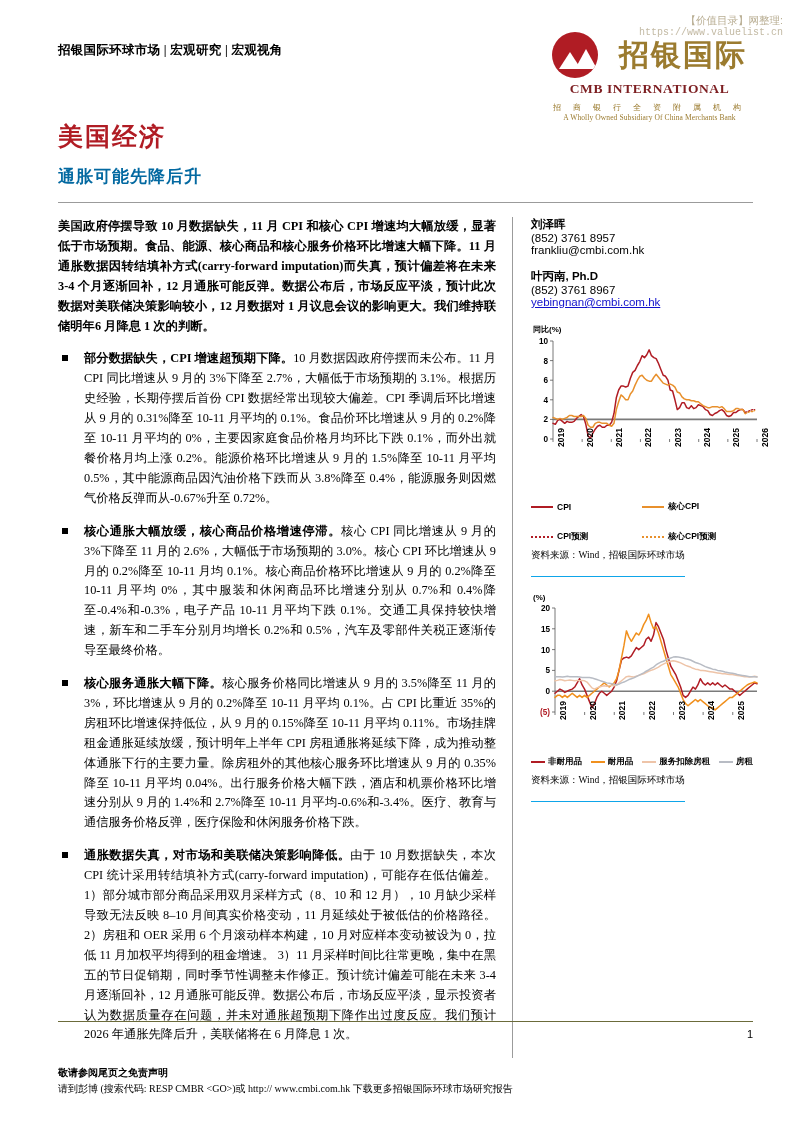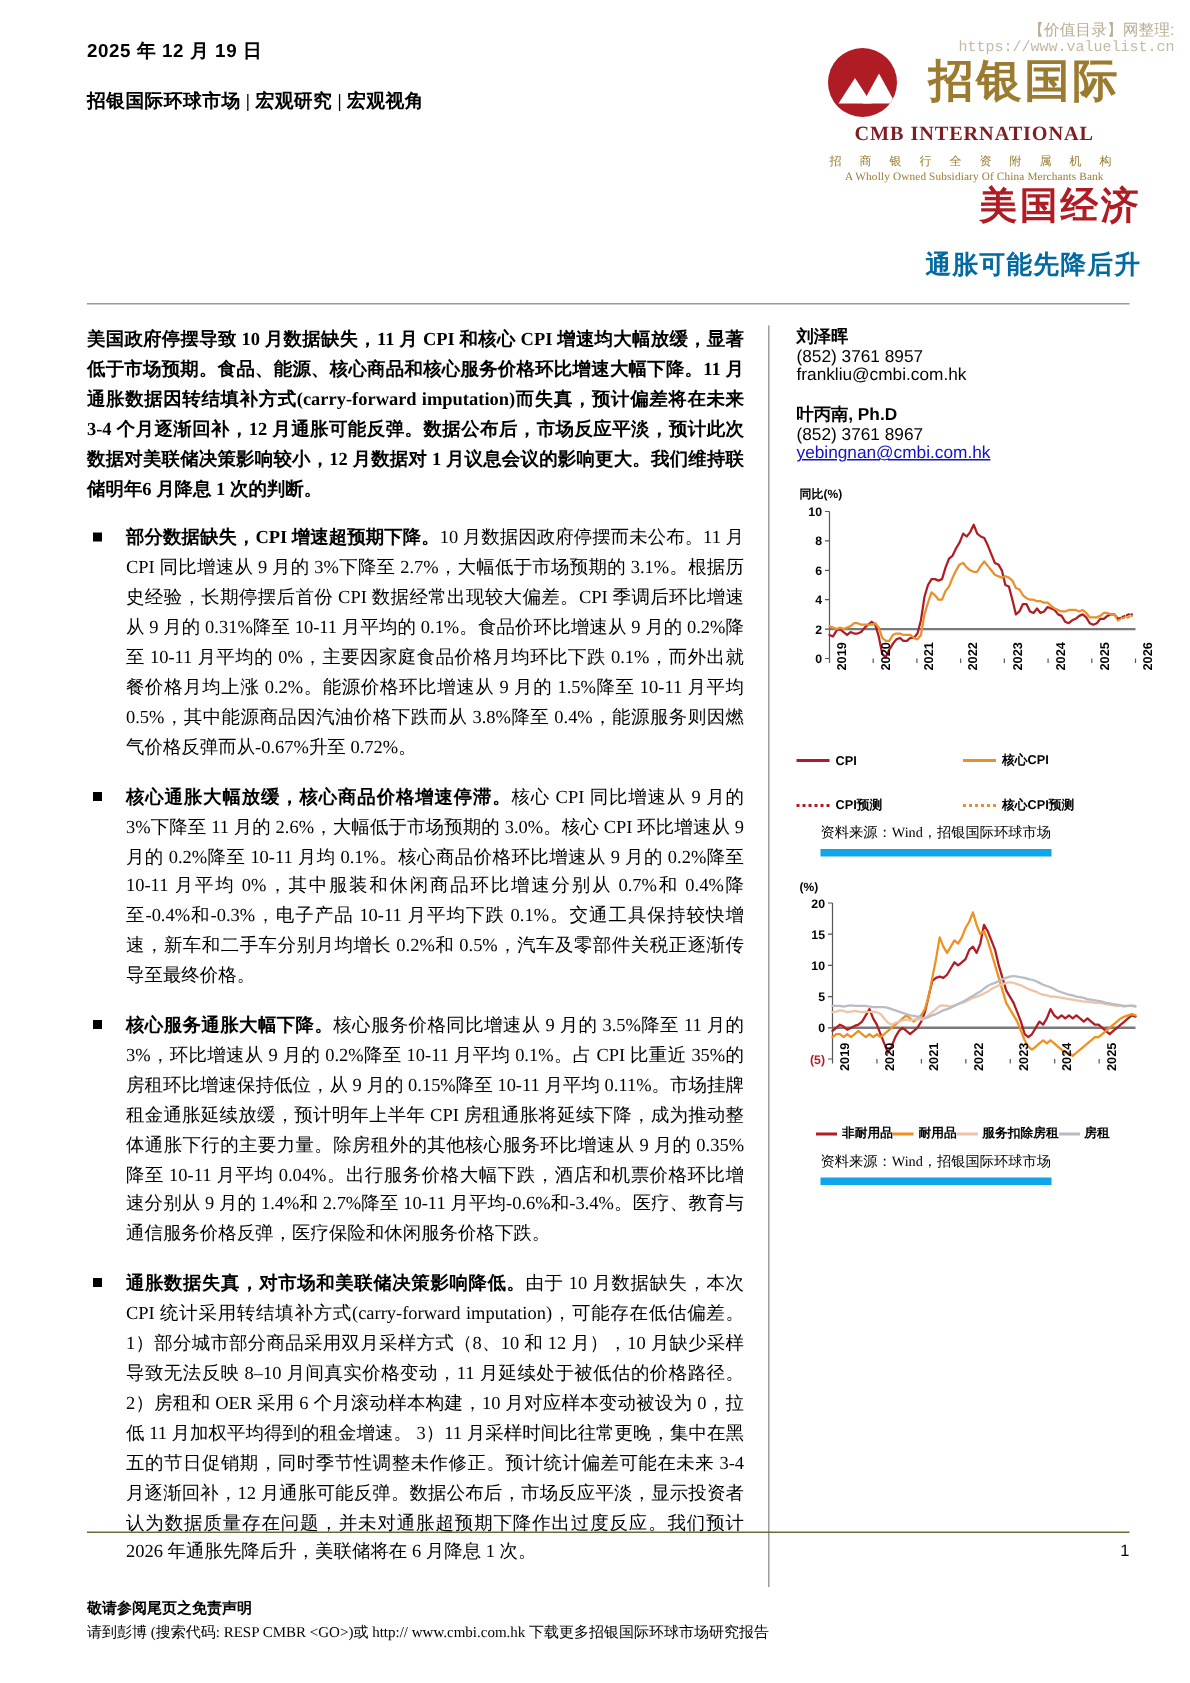--- a/index.html
+++ b/index.html
@@ -105,21 +105,21 @@
     letter-spacing: 5px;
   }
   .logo-sub-en {
     font-size: 7.5px;
     color: #9b7b2f;
     font-family: "Liberation Serif", serif;
     letter-spacing: .1px;
   }
 
   
-  .title-zone { padding: 8px 32px 0 58px; text-align: right; }
+  .title-zone { padding: 8px 48px 0 58px; }
   .doc-title {
     font-size: 25px;
     font-weight: bold;
     color: #b01c24;
     letter-spacing: 2px;
     font-family: "DejaVu Serif", serif;
   }
   .doc-subtitle {
     margin-top: 12px;
     font-size: 17px;
@@ -208,52 +208,50 @@
   }
   .legend {
     margin-top: 4px;
     display: flex;
     flex-wrap: wrap;
     font-family: "Liberation Sans", sans-serif;
     font-size: 8.5px;
     font-weight: bold;
   }
   .legend.two-col .lg { width: 50%; display: flex; align-items: center; gap: 4px; margin-top: 18px; }
-  .legend.row-4 { justify-content: center; }
+  .legend.row-4 { justify-content: space-between; }
   .legend.row-4 .lg { display: flex; align-items: center; gap: 3px; }
   .lg-line { display: inline-block; width: 22px; height: 0; border-top: 2px solid #000; }
   .lg-line.dot { border-top: 2px dotted #000; }
   .src {
     margin-top: 6px;
     font-size: 9.5px;
     color: #000;
-    border-bottom: 5px solid #0ea5e9;
+    border-bottom: 1px solid #0ea5e9;
     display: inline-block;
-    padding-bottom: 4px;
-    margin-left: 16px;
+    padding-bottom: 14px;
   }
 
   
   .footer {
     position: absolute;
     left: 58px; right: 40px; bottom: 26px;
   }
   .footer-rule { border-top: 1px solid #6b6b3a; margin-bottom: 6px; }
   .footer-row { display: flex; justify-content: space-between; align-items: flex-start; }
   .f-left { font-size: 10px; line-height: 1.55; color: #000; max-width: 640px; margin-top: 37px; }
   .f-line1 { font-weight: bold; }
   .f-pageno { font-family: "Liberation Sans", sans-serif; font-size: 11px; color: #000; }
 </style>
 </head>
 <body>
 
 <div class="page">
 
   <div class="header">
-    <div class="hdr-date">2025 年 12 月 19 日</div>
     <div class="hdr-breadcrumb">招银国际环球市场 | 宏观研究 | 宏观视角</div>
 
     <div class="watermark">
       <div class="wm1">【价值目录】网整理:</div>
       <div class="wm2">https://www.valuelist.cn</div>
     </div>
 
     <div class="logo">
       <div class="logo-top">
         <div class="logo-mark"></div>

